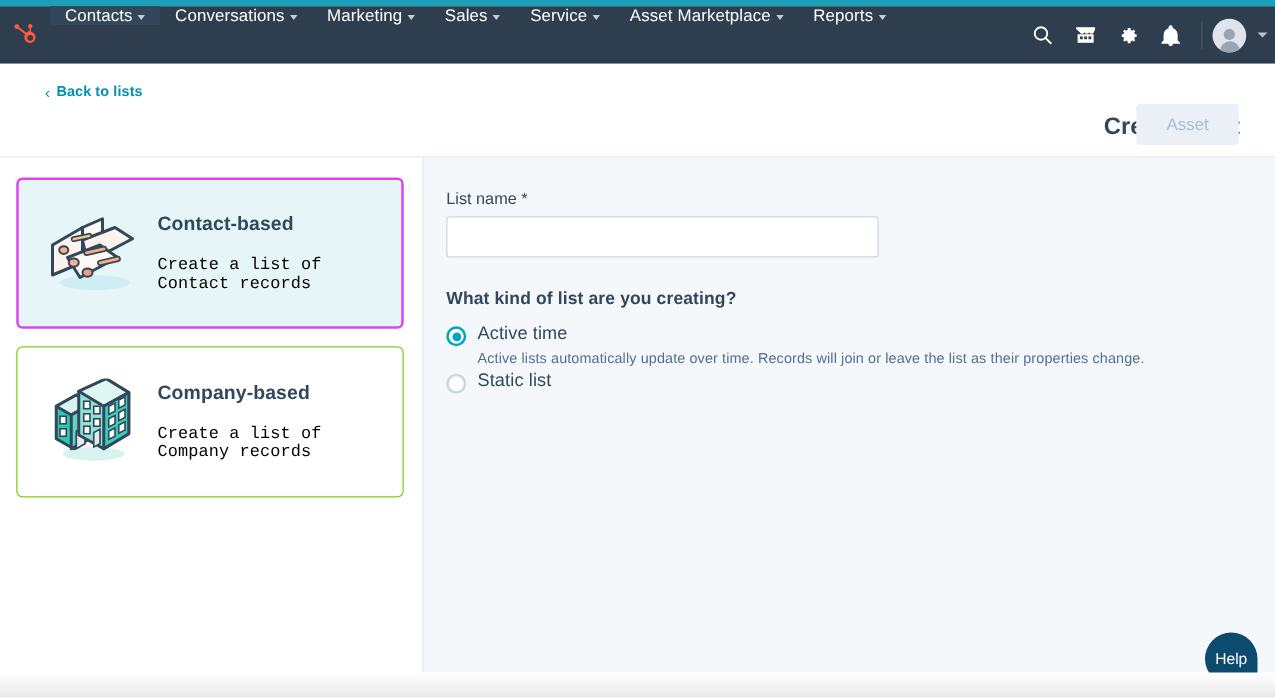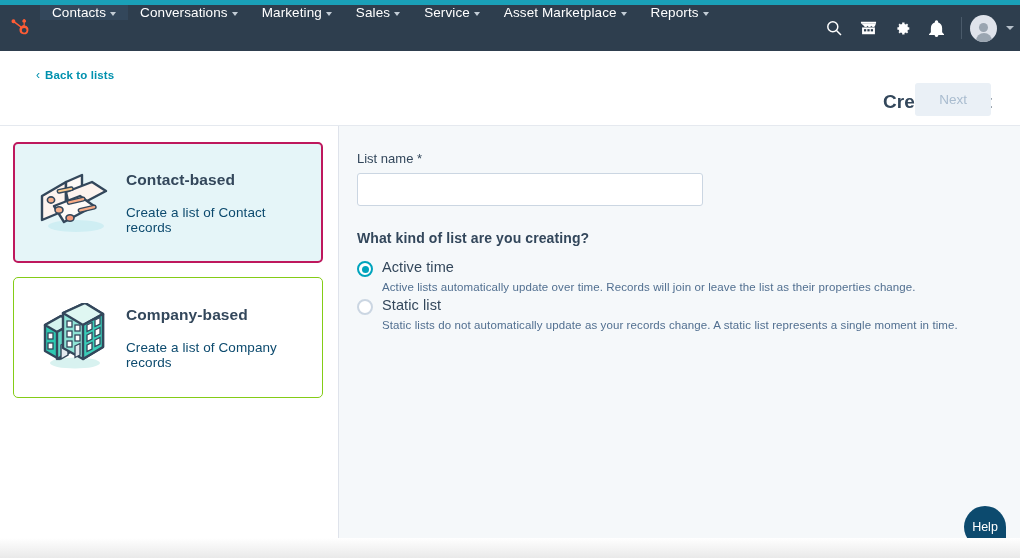--- a/index.html
+++ b/index.html
@@ -88,26 +88,26 @@
     flex: 1; background: #f5f8fa; padding: 25px 0 0 18px;
   }
 
   
   .type-card {
     border-radius: 5px; height: 121px; display: flex; align-items: center;
     padding: 0 16px 0 14px; cursor: pointer; margin-bottom: 14px;
     background: #fff; border: 1px solid #84cc16;
   }
   .type-card.selected {
-    background: #e5f5f8; border: 2px solid #be185d; padding: 0 15px 0 13px;
+    background: #e5f5f8; border: 2px solid #d946ef; padding: 0 15px 0 13px;
   }
   .card-illus { width: 92px; flex: none; display: flex; align-items: center; justify-content: center; }
   .card-text { padding-left: 6px; }
   .card-title { font-size: 15.5px; font-weight: bold; color: #33475b; letter-spacing: .1px; }
-  .card-desc { font-size: 13.5px; color: #0c4a6e; margin-top: 16px; letter-spacing: .1px; }
+  .card-desc { font-size: 13.5px; color: #000000; margin-top: 16px; letter-spacing: .1px; font-family: Liberation Mono, monospace; }
 
   
   .field-label { font-size: 13px; color: #33475b; font-weight: 500; margin-bottom: 7px; }
   .text-input {
     width: 346px; height: 33px; border: 1px solid #cbd6e2; border-radius: 3px;
     background: #fff; padding: 0 10px; font-size: 13.5px; color: #33475b;
     font-family: inherit; outline: none;
   }
   .section-q {
     font-size: 14px; font-weight: bold; color: #33475b;
@@ -226,21 +226,21 @@
       <div class="avatar-caret"></div>
     </div>
   </div>
 
   <div class="page-header">
     <div class="back-link">
       <span class="back-chev">‹</span>
       <span>Back to lists</span>
     </div>
     <div class="page-title">Create a list</div>
-    <button class="next-button" disabled="">Next</button>
+    <button class="next-button" disabled="">Asset</button>
   </div>
 
   <div class="content">
 
     <div class="left-pane">
 
       <div class="type-card selected">
         <div class="card-illus">
           <svg width="76" height="66" viewBox="0 0 76 66">
             <ellipse cx="40" cy="56" rx="28" ry="6" fill="#cfeef3"></ellipse>
@@ -311,20 +311,19 @@
           <div class="radio-label">Active time</div>
         </div>
         <div class="radio-help">Active lists automatically update over time. Records will join or leave the list as their properties change.</div>
       </div>
 
       <div class="radio-group-2">
         <div class="radio-row">
           <div class="radio"></div>
           <div class="radio-label">Static list</div>
         </div>
-        <div class="radio-help">Static lists do not automatically update as your records change. A static list represents a single moment in time.</div>
       </div>
     </div>
   </div>
 
   <div class="help-bubble">Help</div>
   <div class="bottom-fade"></div>
 </div>
 
 </body></html>

